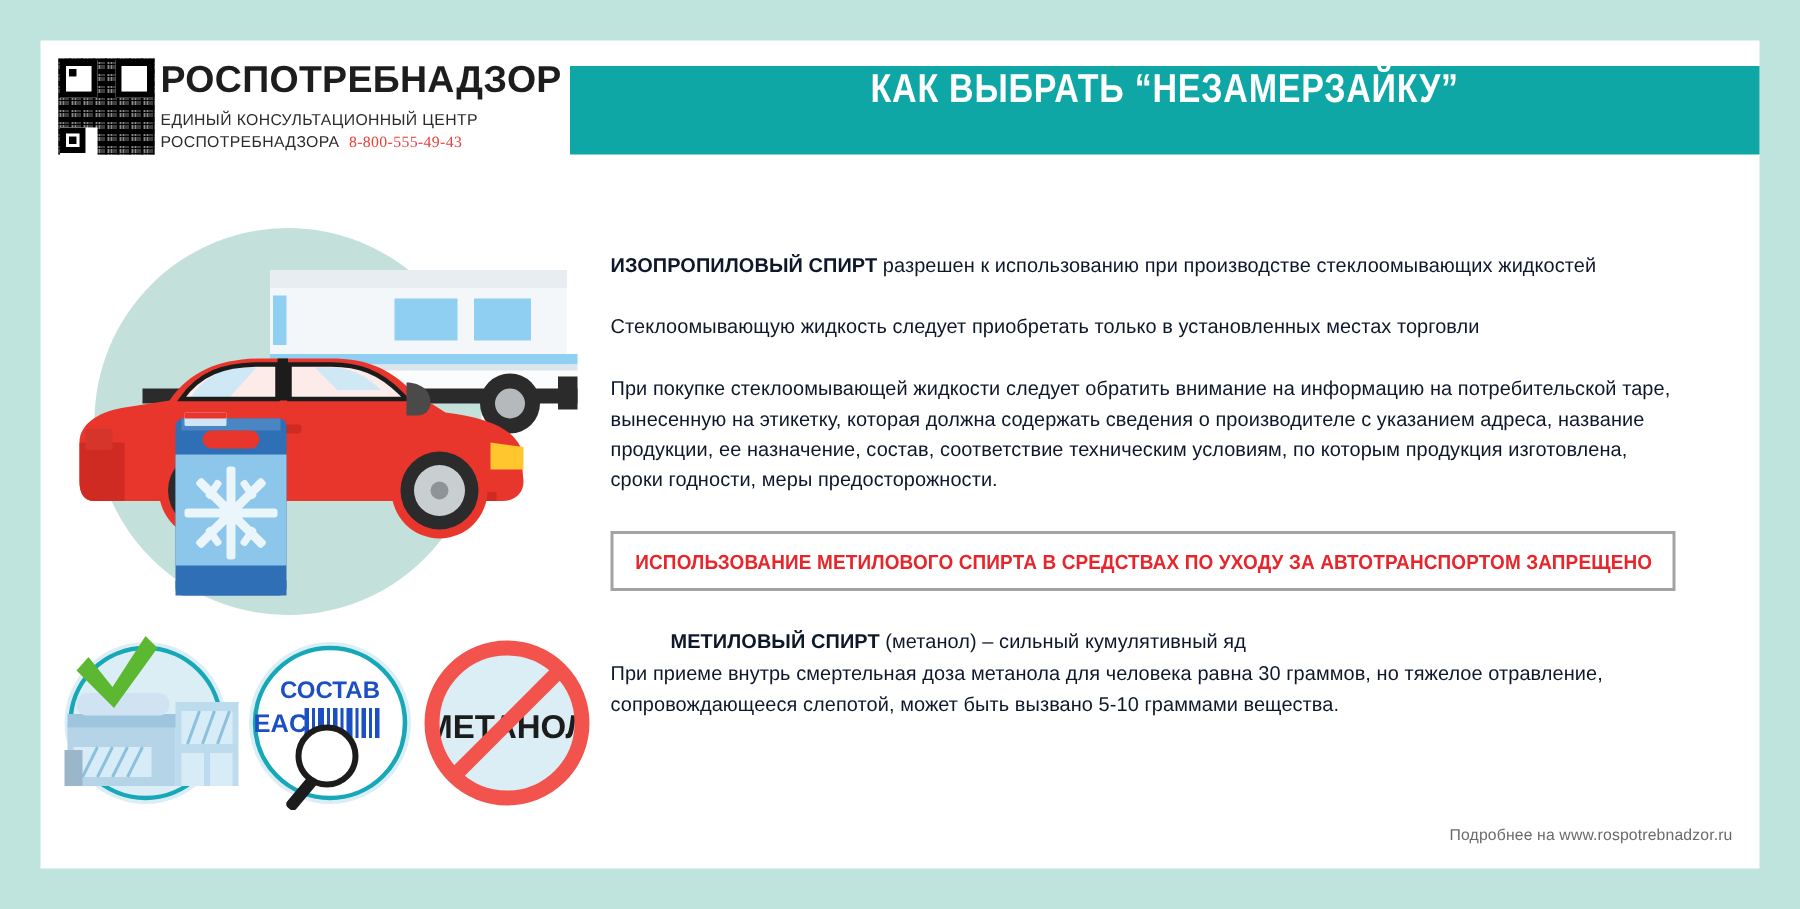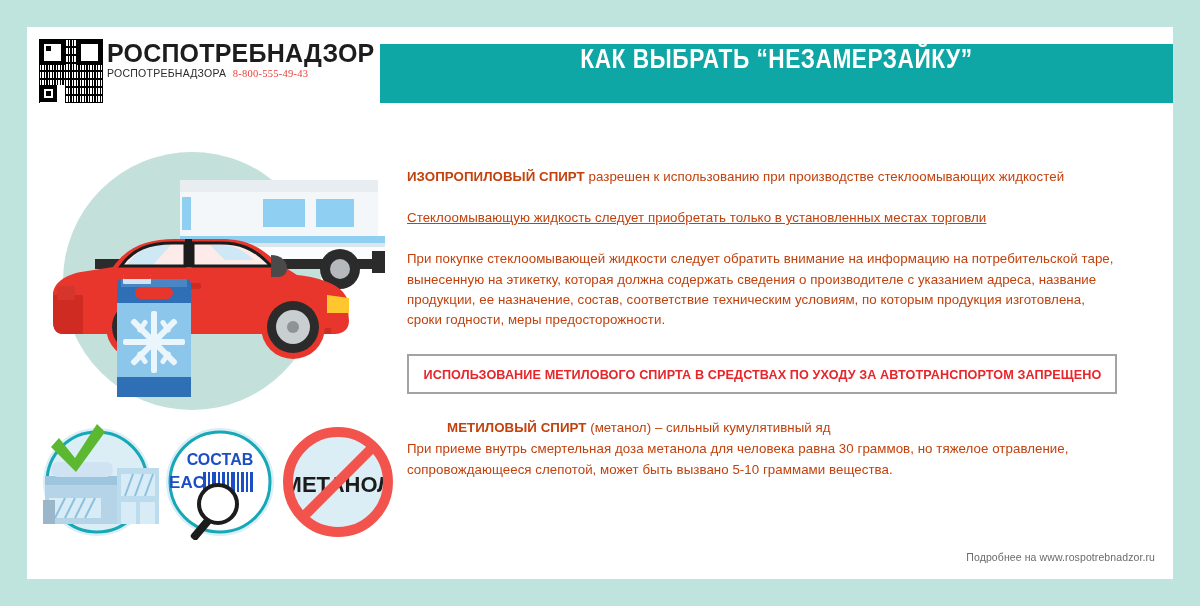--- a/index.html
+++ b/index.html
@@ -109,27 +109,27 @@
   }
 
   
   .content {
     position: absolute;
     left: 380px; top: 140px;
     width: 710px;
   }
   .para {
     font-size: 13.3px;
-    color: #c2410c;
+    color: #0f172a;
     line-height: 1.52;
     letter-spacing: 0.05px;
   }
   .para b { font-weight: bold; }
   .p1 { margin-bottom: 21px; }
-  .p2 { margin-bottom: 21px; text-decoration: underline; }
+  .p2 { margin-bottom: 21px; }
   .p3 { margin-bottom: 24px; }
 
   .warn-box {
     border: 2px solid #a3a3a3;
     height: 40px;
     display: flex; align-items: center; justify-content: center;
     margin-bottom: 24px;
   }
   .warn-text {
     color: #e8252a;
@@ -158,20 +158,21 @@
   <div class="panel">
 
     <div class="logo-block">
       <div class="qr">
         <span class="qr-i3"></span>
         <span class="qr-c1"></span>
         <span class="qr-c2"></span>
       </div>
       <div class="logo-text">
         <div class="brand">РОСПОТРЕБНАДЗОР</div>
+        <div class="sub1">ЕДИНЫЙ КОНСУЛЬТАЦИОННЫЙ ЦЕНТР</div>
         <div class="sub2">
           <span>РОСПОТРЕБНАДЗОРА</span>
           &nbsp;<span class="phone">8-800-555-49-43</span>
         </div>
       </div>
     </div>
 
     <div class="header-bar">
       <div class="header-title">КАК ВЫБРАТЬ “НЕЗАМЕРЗАЙКУ”</div>
     </div>

